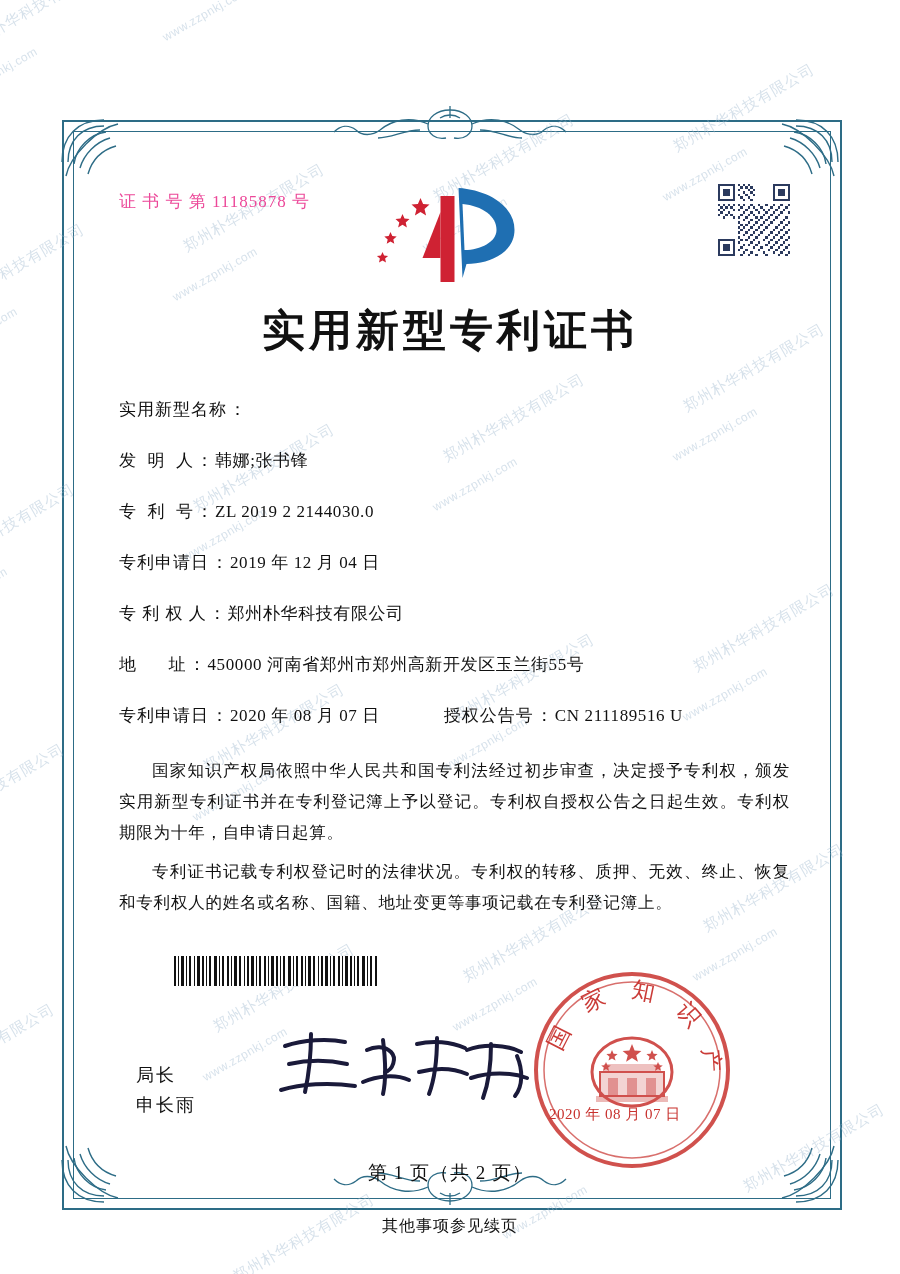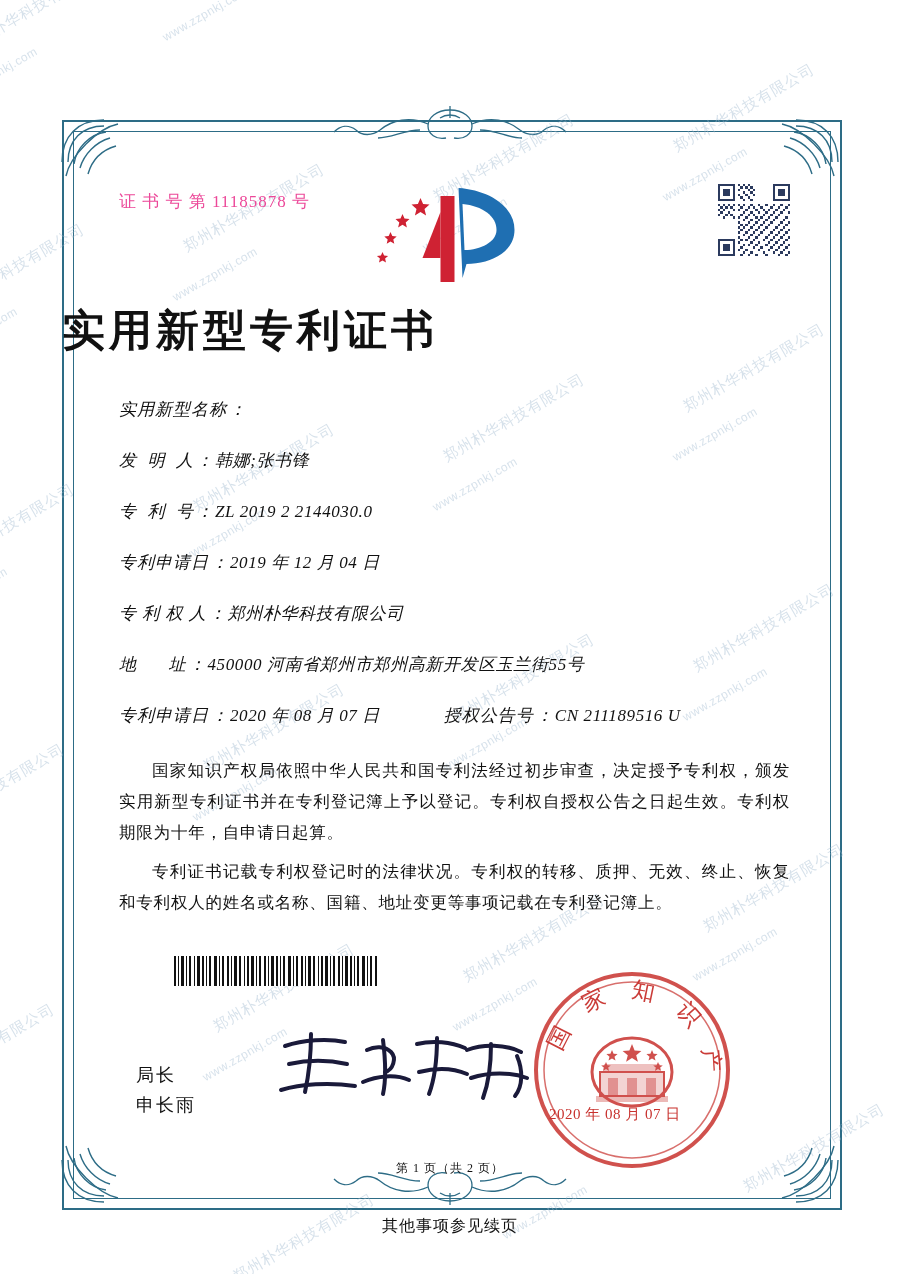--- a/index.html
+++ b/index.html
@@ -117,34 +117,33 @@
     transform: translateX(-50%);
     width: 175px;
     height: 110px;
   }
 
   .main-title {
     position: absolute;
     left: 0;
     right: 0;
     top: 182px;
-    text-align: left;
+    text-align: center;
     font-size: 43px;
     font-weight: bold;
     letter-spacing: 4px;
     color: #111;
     font-family: "Liberation Serif", "DejaVu Serif", serif;
   }
 
   .fields {
     position: absolute;
     left: 57px;
     top: 278px;
     right: 48px;
-    font-style: italic;
   }
   .field-row {
     display: flex;
     align-items: baseline;
     margin-bottom: 28px;
     font-size: 17px;
     color: #111;
   }
   .field-label {
     white-space: pre;
@@ -216,21 +215,21 @@
     letter-spacing: 0.5px;
     font-family: "Liberation Serif", serif;
   }
 
   .page-number {
     position: absolute;
     left: 0;
     right: 0;
     top: 1040px;
     text-align: center;
-    font-size: 12px;
+    font-size: 19px;
     color: #111;
     letter-spacing: 1px;
   }
 
   .footer-note {
     position: absolute;
     left: 0;
     right: 0;
     top: 1216px;
     text-align: center;

